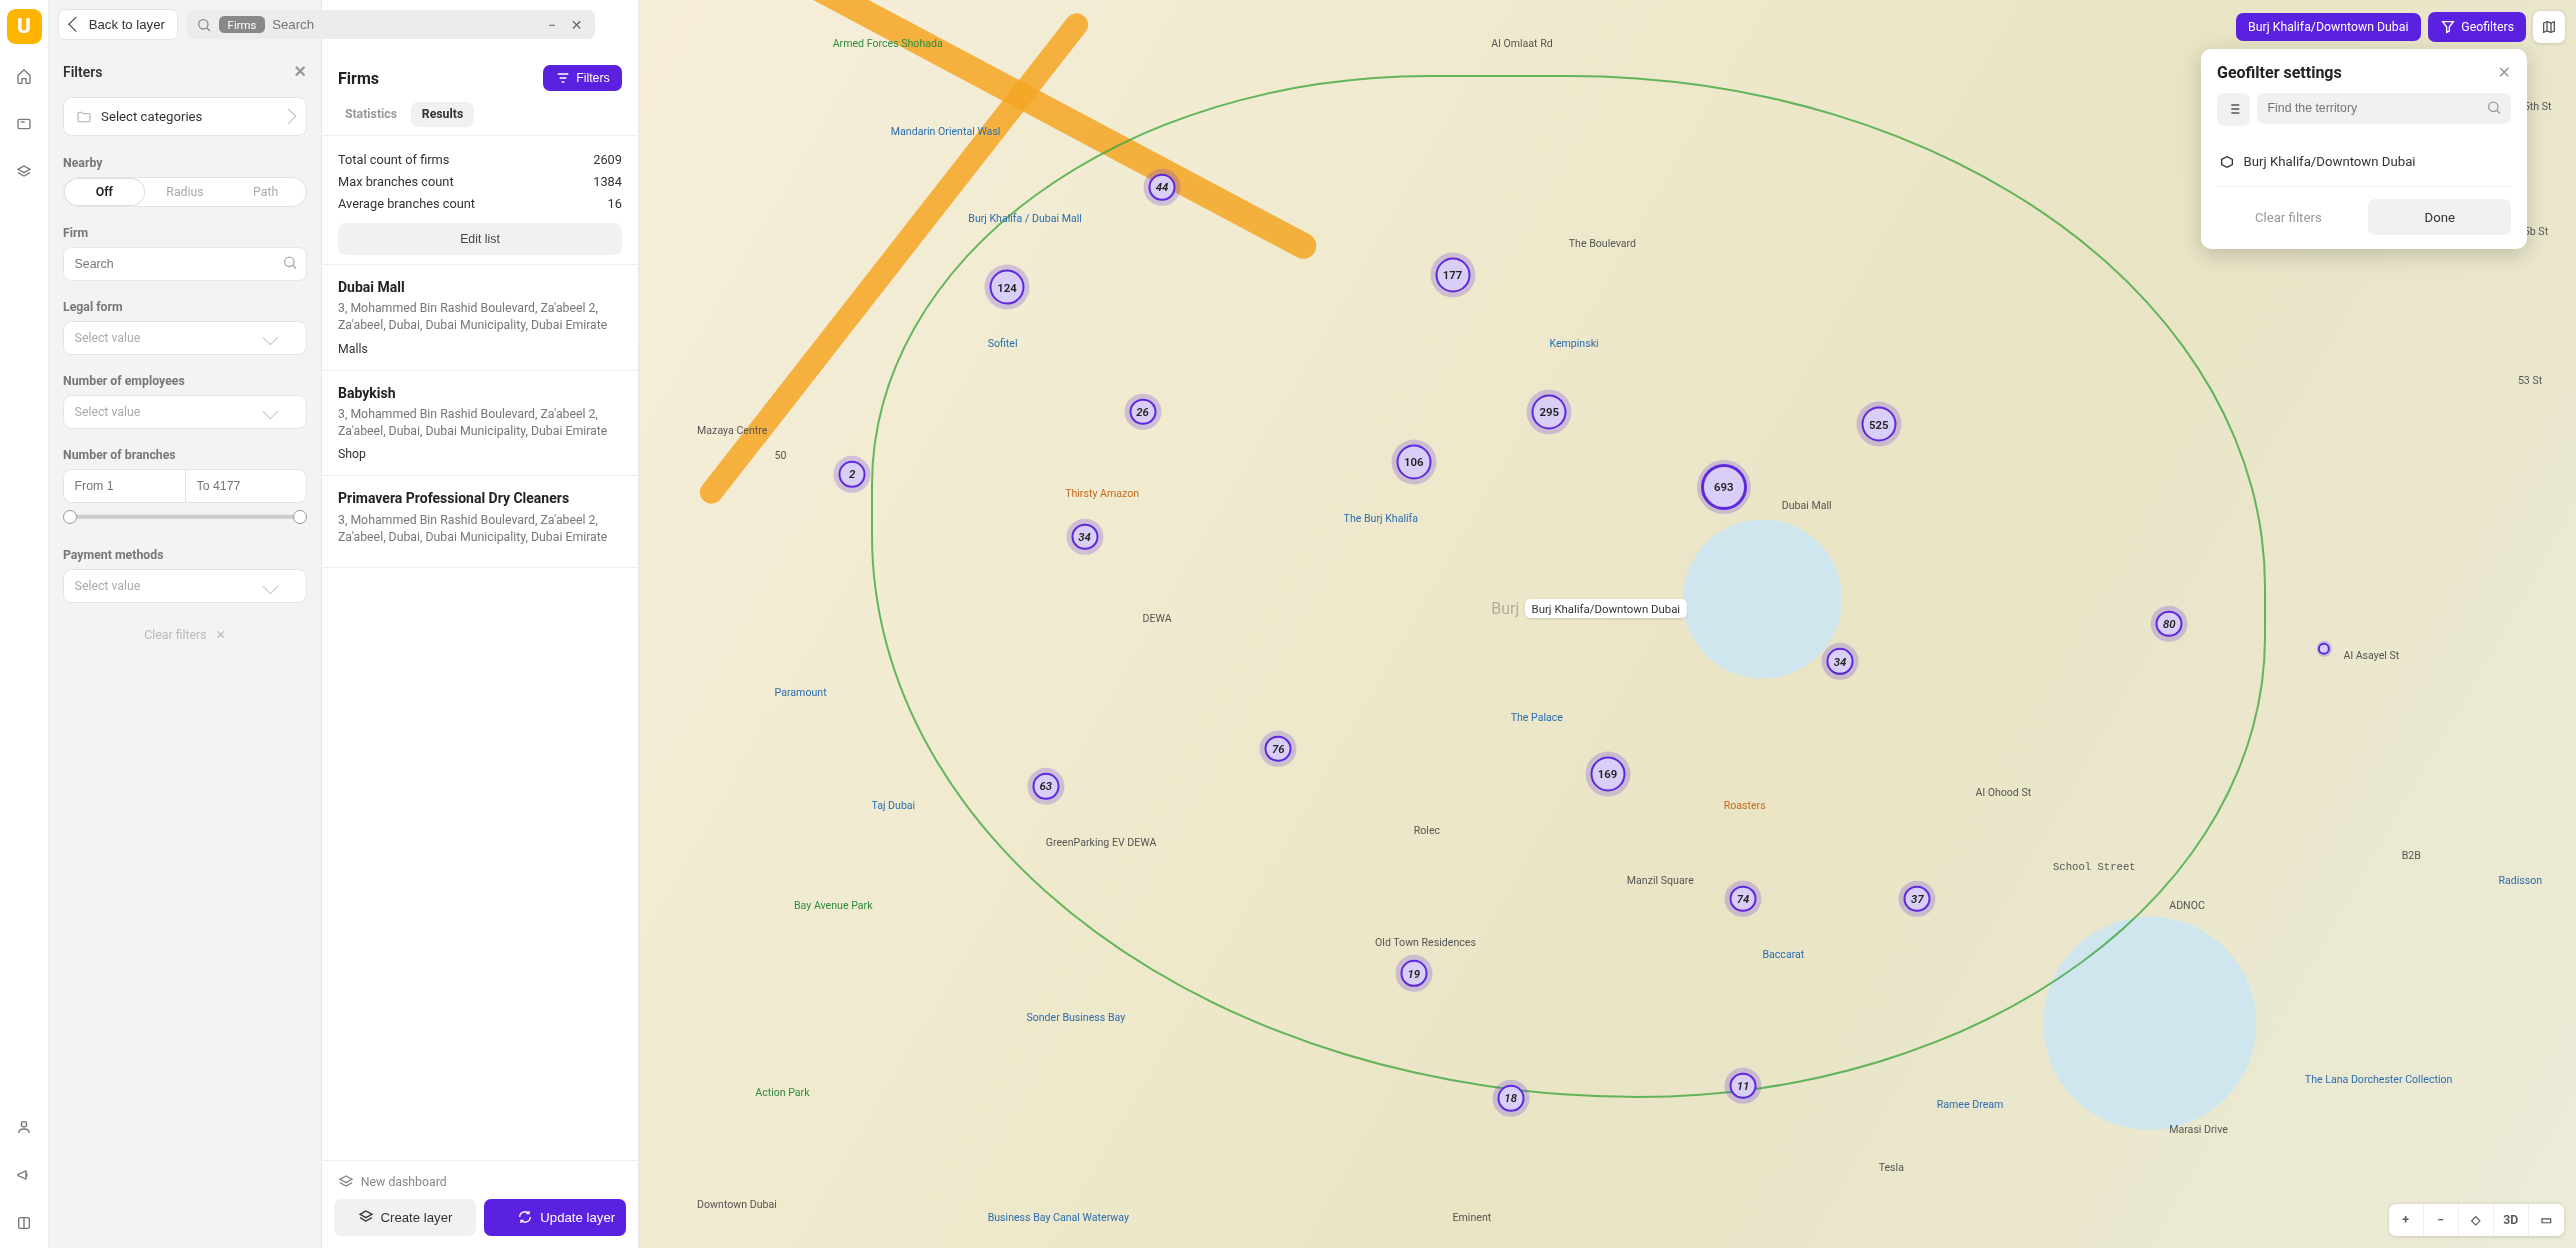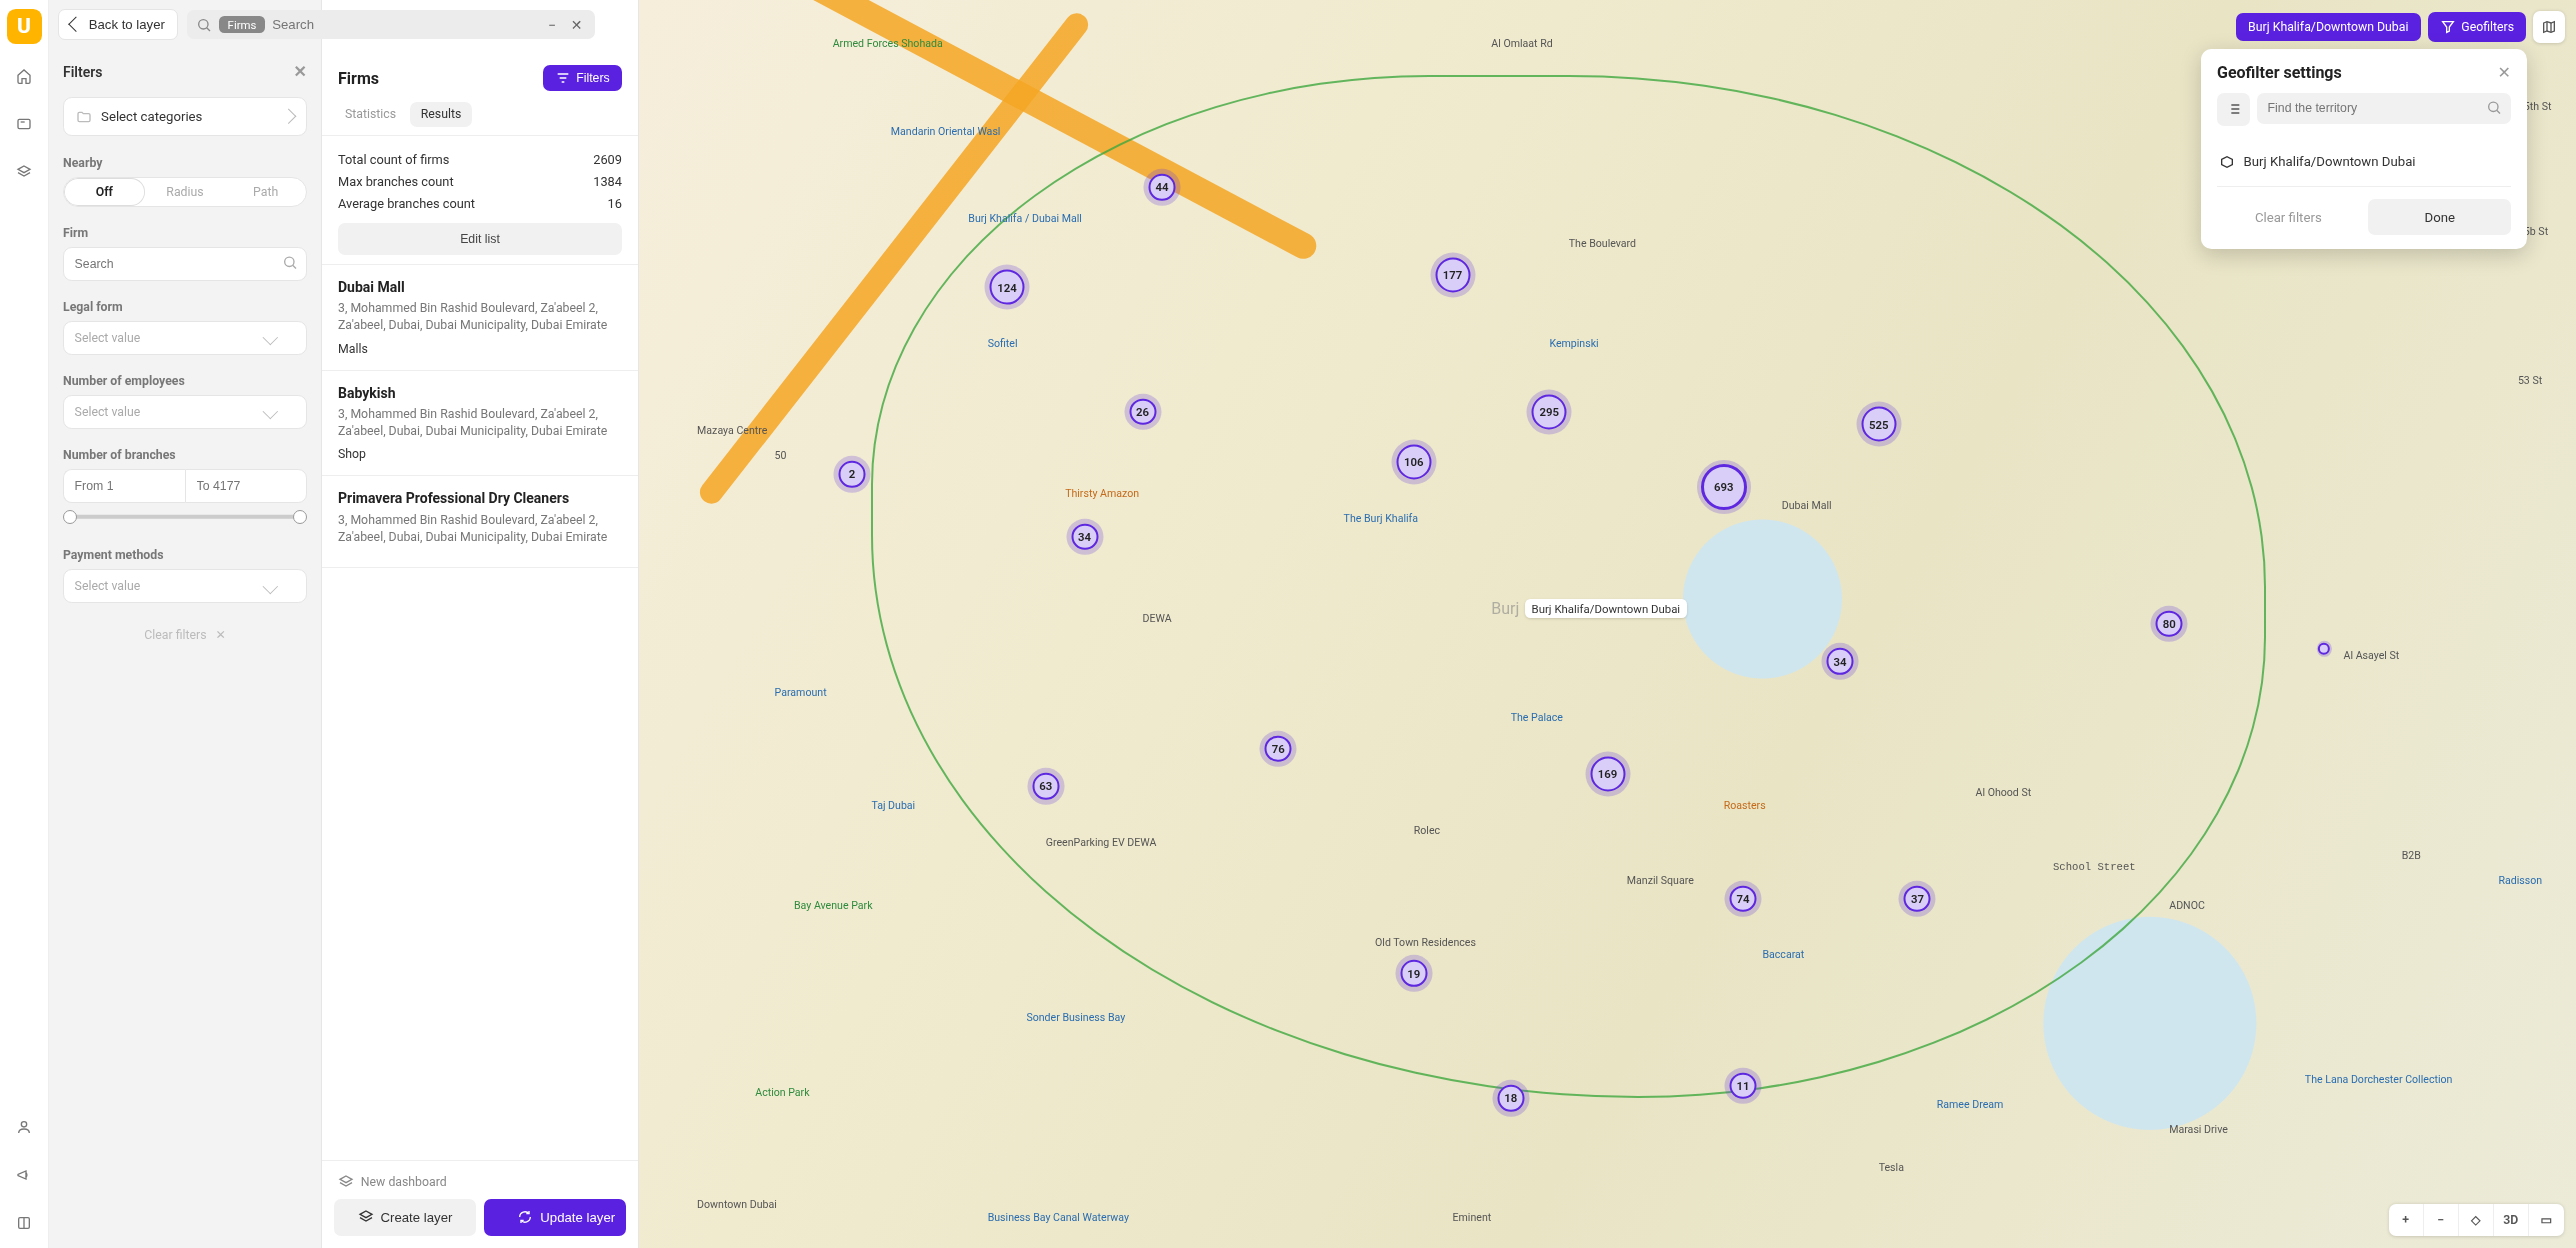--- a/index.html
+++ b/index.html
@@ -171,21 +171,21 @@
   .filters-btn {
     background: #5b21e0; color: #fff; border: none;
     border-radius: 7px; padding: 5.3px 12.3px; font-size: 12.3px;
     display: flex; align-items: center; gap: 5.3px; cursor: pointer;
   }
   .tabs {
     display: flex; gap: 3.5px; padding: 5.3px 12.3px 8.8px;
     border-bottom: 0.9px solid #eee;
   }
   .tabs div {
-    padding: 5.3px 10.6px; font-size: 12.3px; color: #999; border-radius: 7px; cursor: pointer;
+    padding: 5.3px 10.6px; font-size: 12.3px; color: #999; border-radius: 7px; cursor: pointer; font-weight: bold;
   }
   .tabs div.on { background: #f1f1f1; color: #333; }
   .stats { padding: 12.3px 16px 8.8px; border-bottom: 0.9px solid #eee; }
   .stat-row {
     display: flex; justify-content: space-between; font-size: 12.8px;
     color: #333; padding: 3.5px 0;
   }
   .edit-btn {
     width: 100%; background: #f1f1f1; border: none; border-radius: 7px;
     padding: 8.8px; font-size: 12.3px; margin-top: 8.8px; cursor: pointer; color:#444;
@@ -256,21 +256,21 @@
     display: flex; align-items: center; justify-content: center;
     font-size: 11.4px; font-weight: 600; color: #222;
     transform: translate(-50%, -50%);
   }
   .cluster::before {
     content: ""; position: absolute; inset: -7px;
     border-radius: 50%;
     background: rgba(102, 58, 224, 0.25);
     z-index: -1;
   }
-  .cluster.s1 { width: 27px; height: 26.4px; border: 2.6px solid #5b21e0; }
+  .cluster.s1 { width: 27px; height: 26.4px; border: 2.6px solid #5b21e0; font-style: italic; }
   .cluster.s2 { width: 35px; height: 35px; border: 2.6px solid #5b21e0; }
   .cluster.s3 { width: 46px; height: 46px; border: 3.5px solid #5b21e0; }
   .cluster.dot { width: 12.3px; height: 12.3px; border: 2.6px solid #5b21e0; }
   .cluster.dot::before { inset: -3.5px; }
 
   
   .topright {
     position: absolute; top: 10.6px; right: 10.6px;
     display: flex; gap: 7px; align-items: center;
   }

